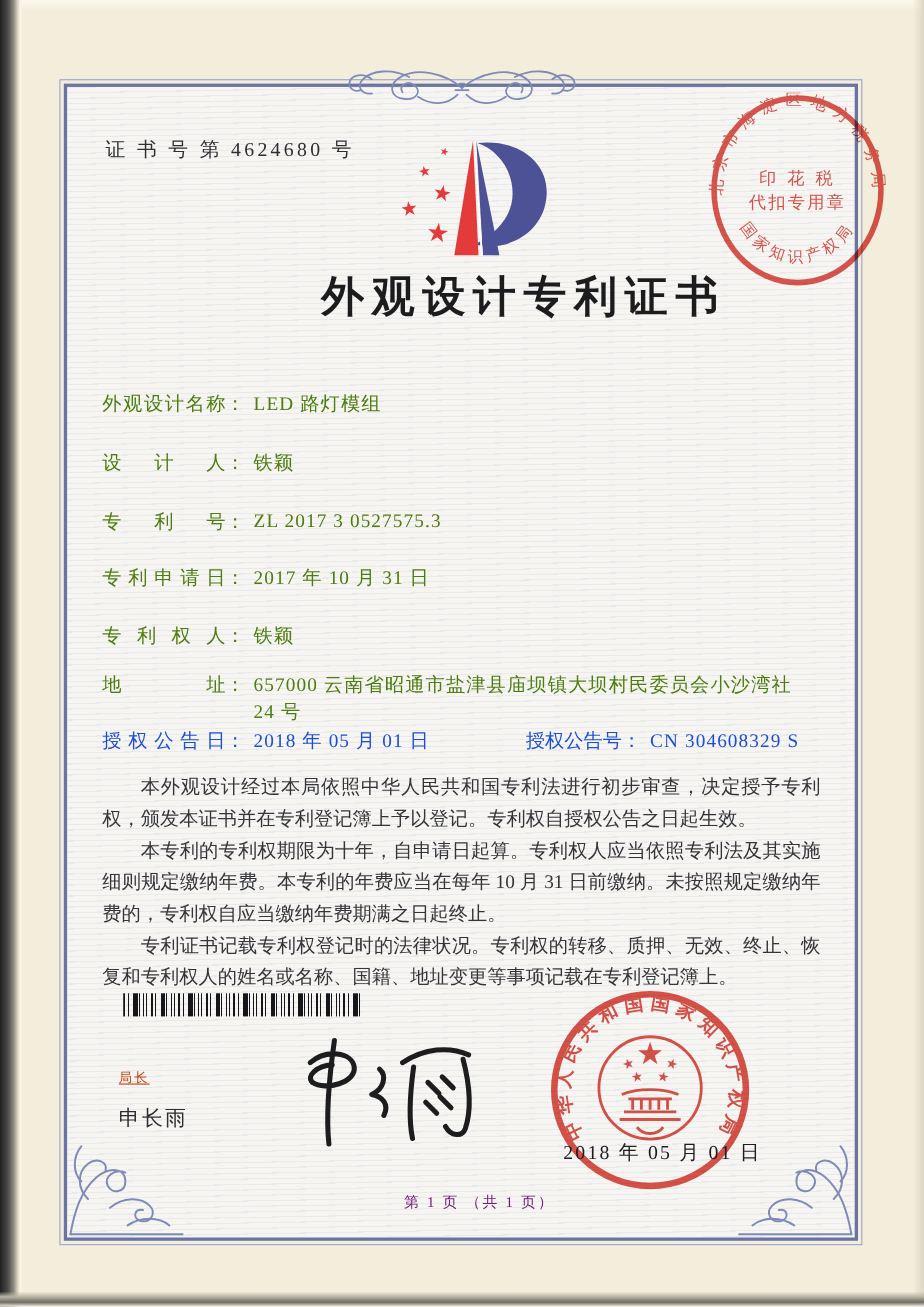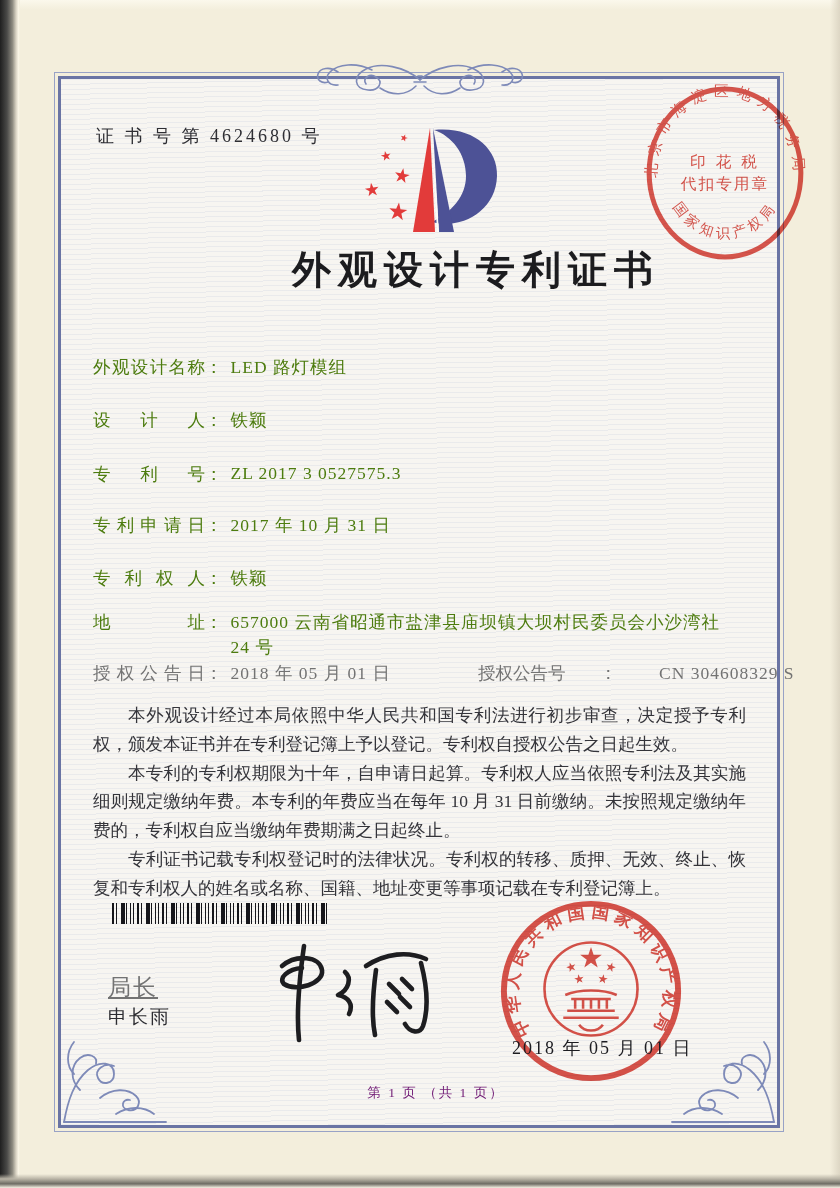--- a/index.html
+++ b/index.html
@@ -24,33 +24,33 @@
   .cert-no{position:absolute;left:96px;top:124px;font-size:18px;letter-spacing:3px;color:#2e2e33;}
   .logo{position:absolute;left:342px;top:124px;}
   .title{position:absolute;left:58px;top:243px;width:836px;text-align:center;
     font-size:39px;font-weight:700;letter-spacing:7px;color:#1c1c1f;}
 
   
   .frow{position:absolute;left:93px;font-size:17.5px;color:#4d7c0f;display:flex;align-items:flex-start;}
   .flabel{display:inline-block;width:112px;text-align:justify;text-align-last:justify;white-space:nowrap;}
   .fcolon{display:inline-block;margin-right:8px;}
   .fvalue{display:inline-block;max-width:505px;letter-spacing:1px;line-height:25px;}
-  .frow2{position:absolute;font-size:17.5px;color:#737373;display:flex;}
+  .frow2{position:absolute;font-size:17.5px;color:#1d4ed8;display:flex;}
 
   
   .body-text{position:absolute;left:93px;top:701px;width:653px;font-size:17.5px;
     line-height:28.8px;color:#34343a;text-align:justify;}
   .body-text p{margin:0;text-indent:2em;}
 
   .barcode{position:absolute;left:112px;top:903px;width:218px;height:21px;
     background:repeating-linear-gradient(90deg,#15151a 0 2px,rgba(0,0,0,0) 2px 4px,#15151a 4px 5px,
       rgba(0,0,0,0) 5px 9px,#15151a 9px 13px,rgba(0,0,0,0) 13px 14px,#15151a 14px 15px,
       rgba(0,0,0,0) 15px 18px,#15151a 18px 19px,rgba(0,0,0,0) 19px 21px,#15151a 21px 22px,rgba(0,0,0,0) 22px 25px);}
 
-  .director-title{position:absolute;left:108px;top:972px;font-size:23px;letter-spacing:2px;color:#737373;text-decoration:underline;}
+  .director-title{position:absolute;left:108px;top:972px;font-size:12px;letter-spacing:2px;color:#c2410c;text-decoration:underline;}
   .director-name{position:absolute;left:108px;top:1004px;font-size:19px;letter-spacing:2px;color:#2c2c31;}
   .signature{position:absolute;left:238px;top:936px;}
 
   .seal-bottom{position:absolute;left:492px;top:892px;mix-blend-mode:multiply;opacity:.92;}
   .seal-top{position:absolute;left:644px;top:84px;mix-blend-mode:multiply;opacity:.9;}
   .seal-date{position:absolute;left:512px;top:1036px;font-size:18px;letter-spacing:2px;color:#1d1d22;z-index:5;}
 
   .footer{position:absolute;left:58px;top:1084px;width:756px;text-align:center;
     font-size:13.5px;letter-spacing:2px;color:#701a75;}
 
@@ -154,21 +154,21 @@
   <div class="frow" style="top:610px;">
     <span class="flabel">地 址</span>
       <span class="fcolon">：</span>
     <span class="fvalue">657000  云南省昭通市盐津县庙坝镇大坝村民委员会小沙湾社 24 号</span>
   </div>
   <div class="frow2" style="left:93px;top:661px;">
     <span class="flabel">授权公告日</span>
       <span class="fcolon">：</span>
     <span class="fvalue">2018 年 05 月 01 日</span>
   </div>
-  <div class="frow2" style="left:478px;top:661px;gap:34px;">
+  <div class="frow2" style="left:478px;top:661px;">
     <span>授权公告号</span>
       <span class="fcolon">：</span>
     <span class="fvalue">CN 304608329 S</span>
   </div>
 
   <div class="body-text">
     <p>本外观设计经过本局依照中华人民共和国专利法进行初步审查，决定授予专利权，颁发本证书并在专利登记簿上予以登记。专利权自授权公告之日起生效。</p>
     <p>本专利的专利权期限为十年，自申请日起算。专利权人应当依照专利法及其实施细则规定缴纳年费。本专利的年费应当在每年 10 月 31 日前缴纳。未按照规定缴纳年费的，专利权自应当缴纳年费期满之日起终止。</p>
     <p>专利证书记载专利权登记时的法律状况。专利权的转移、质押、无效、终止、恢复和专利权人的姓名或名称、国籍、地址变更等事项记载在专利登记簿上。</p>
   </div>

